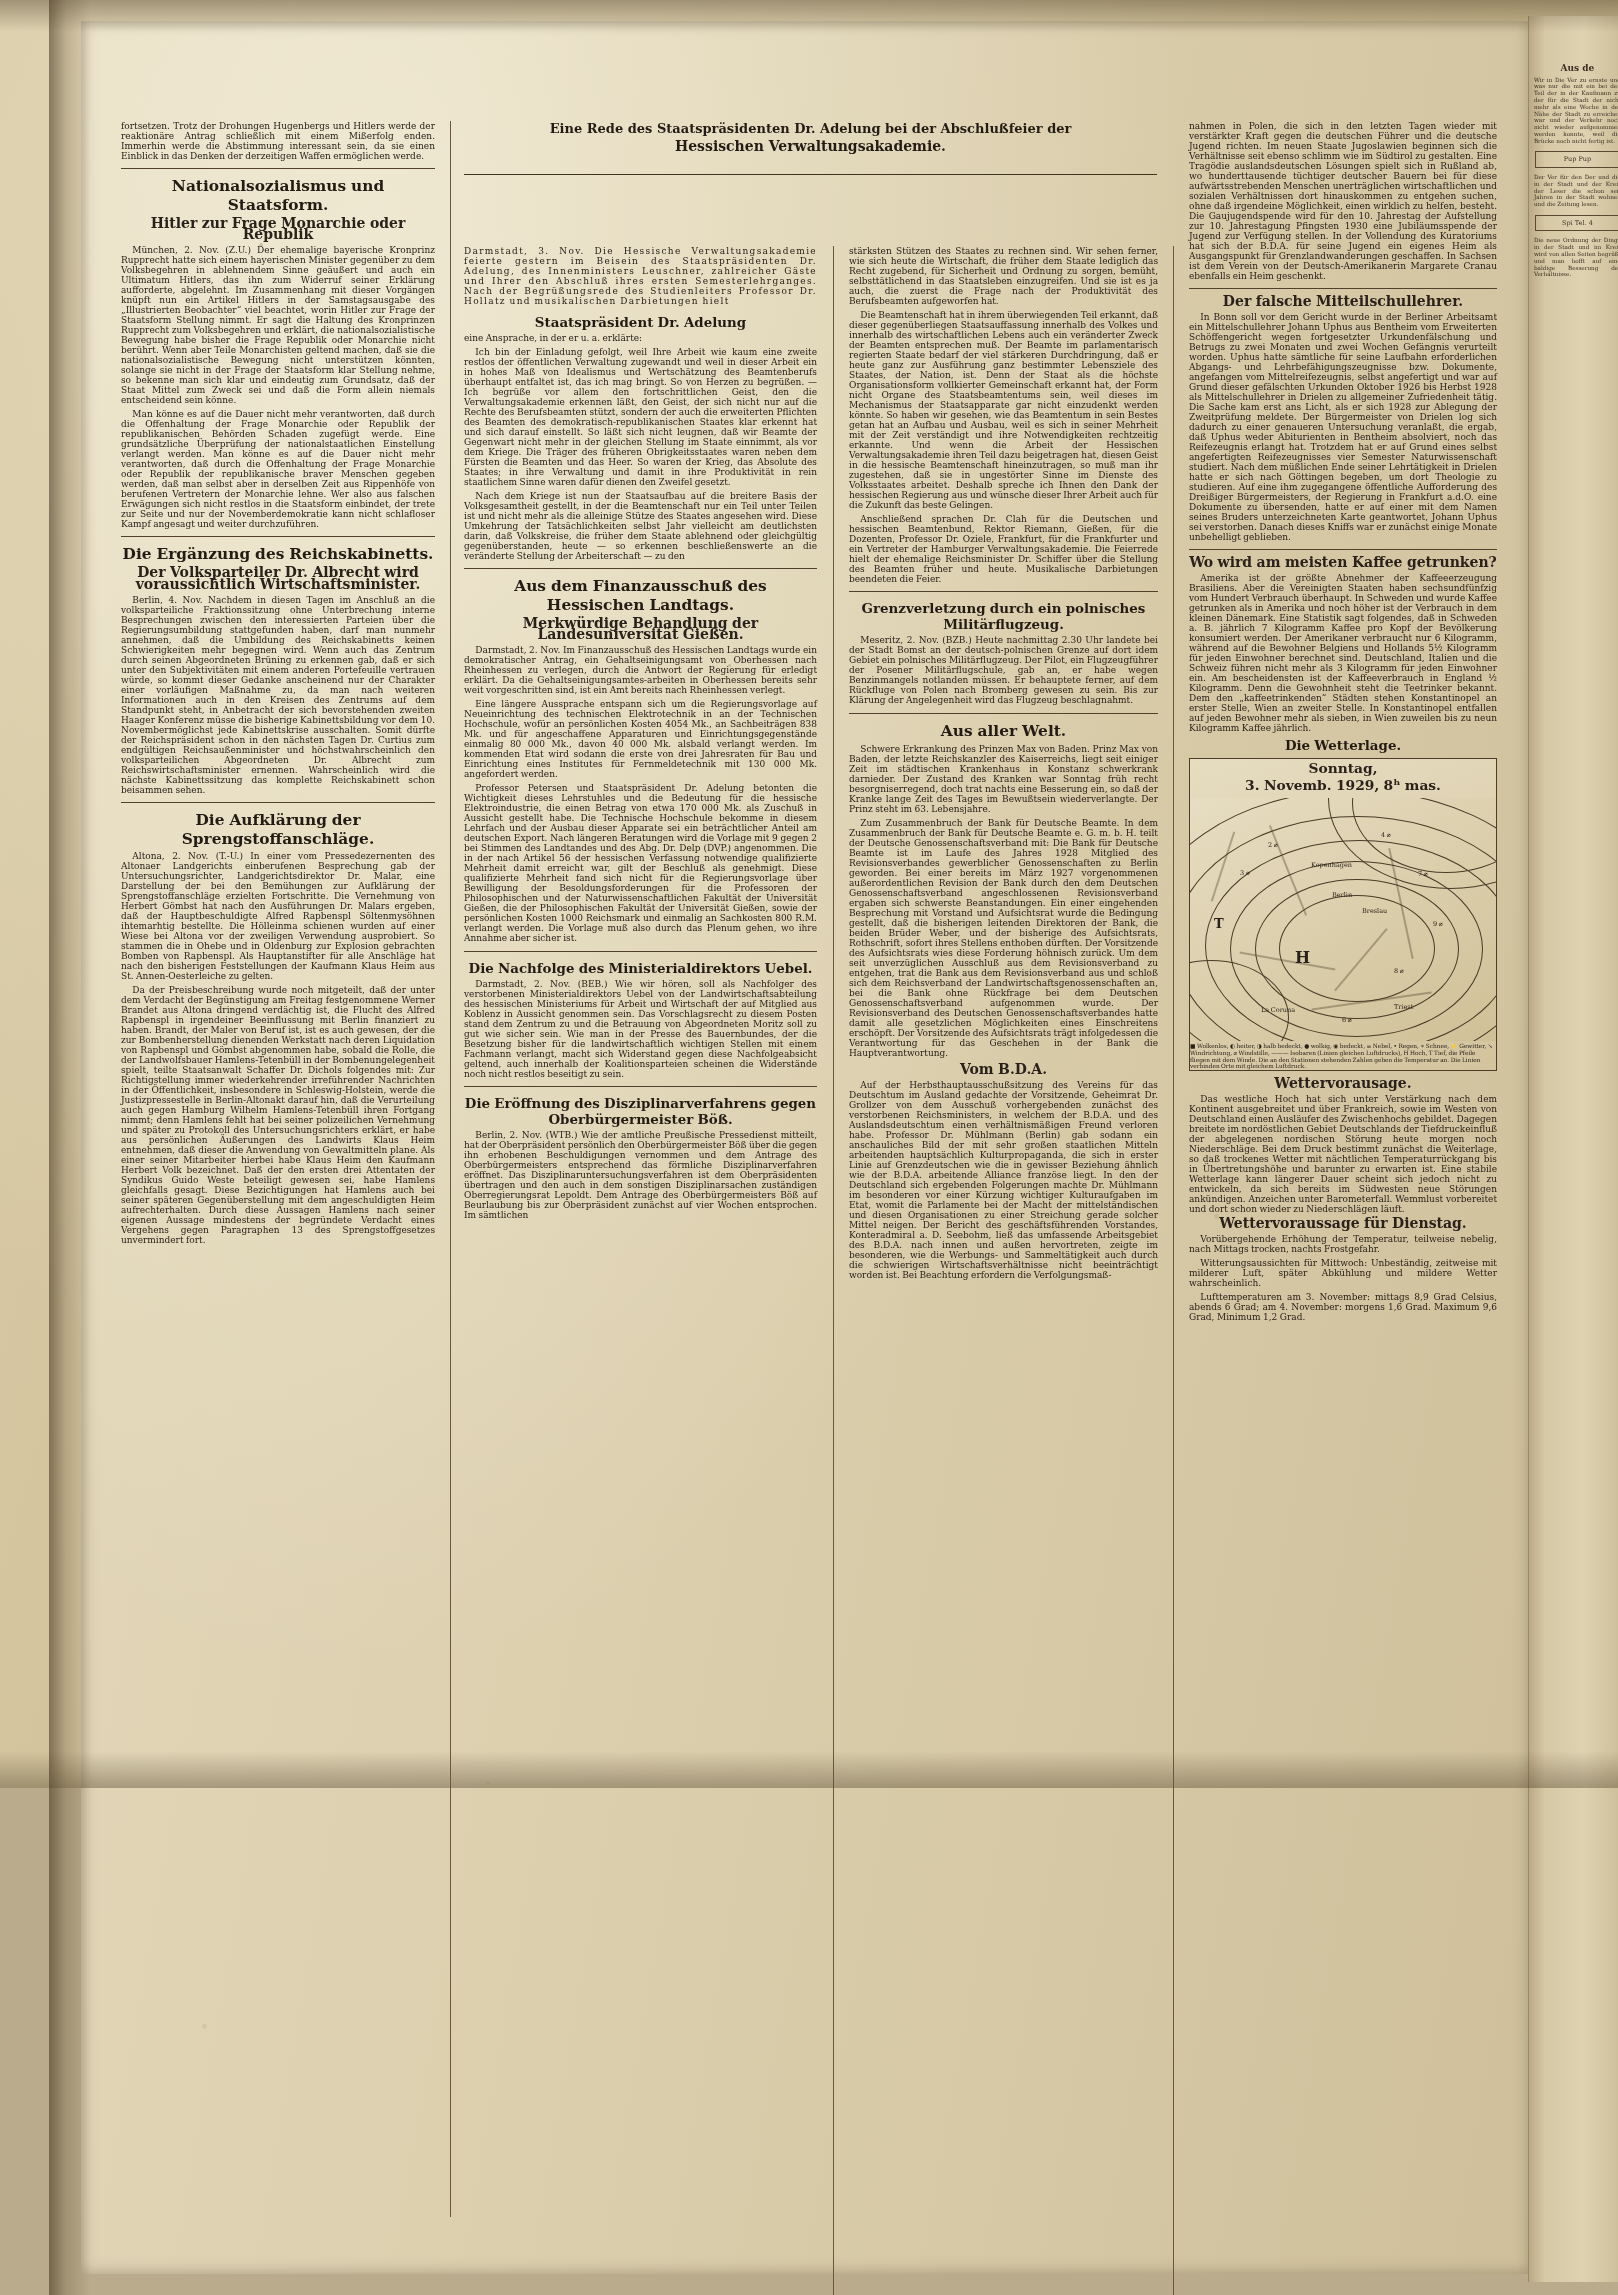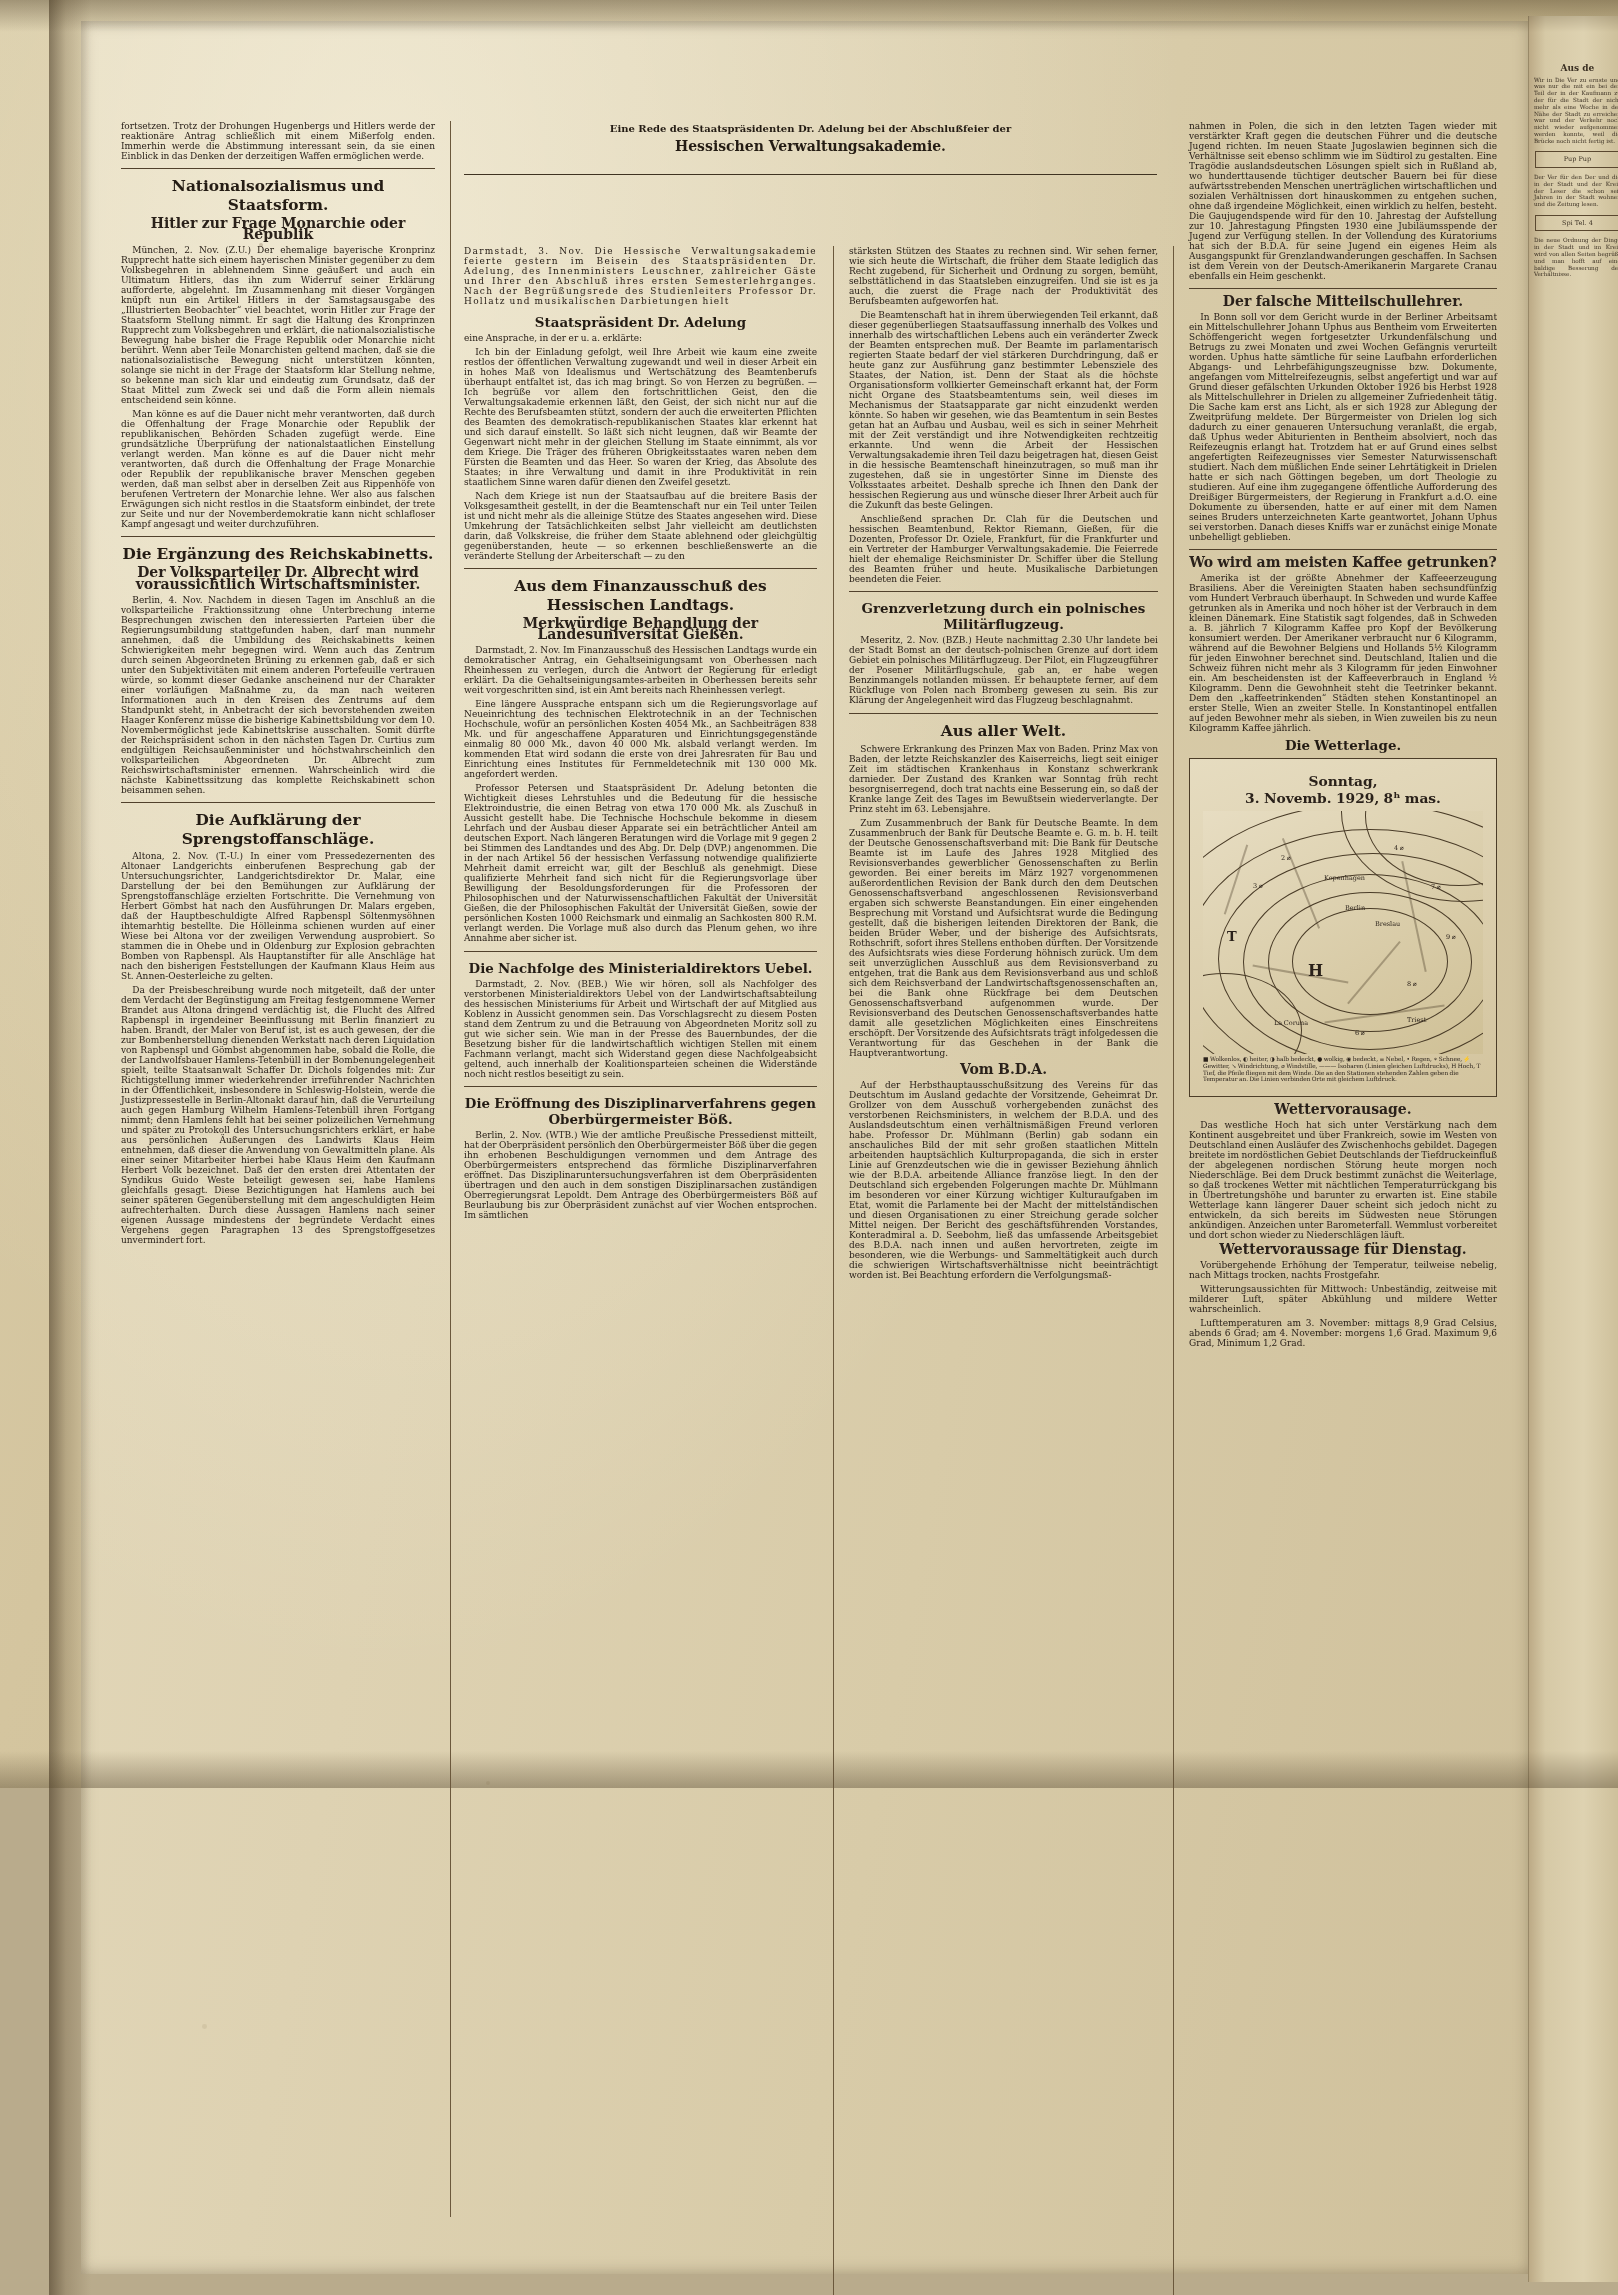--- a/index.html
+++ b/index.html
@@ -65,21 +65,21 @@
     font-family:"DejaVu Serif", serif;
     font-weight:bold;
     font-size:38px;
     line-height:40px;
     text-align:center;
     margin:0 0 8px 0;
     letter-spacing:0.8px;
     color:#241c14;
   }
   .sub-head{
-    text-align:center;font-weight:bold;font-size:10px;line-height:15.4px;
+    text-align:center;font-weight:bold;font-size:13px;line-height:15.4px;
     margin:0 0 3.2px 0;color:#241c14;
   }
   .sub-head2{
     text-align:center;font-weight:bold;font-size:14px;line-height:13.8px;
     margin:0 0 21px 0;color:#241c14;
   }
   h2.head{
     text-align:center;font-weight:bold;font-size:15.4px;line-height:18.6px;
     margin:8px 0 3.2px 0;color:#241c14;
   }
@@ -96,21 +96,21 @@
   }
   .sp{letter-spacing:1.3px;}
   .vline{
     position:absolute;top:0;width:0;border-left:0.8px solid #6b583c;
   }
   
   .weather{
     margin-top:4.9px;
     border:0.8px solid #4c3d28;
     background:linear-gradient(160deg,#e6dcc0,#d3c49e);
-    padding:13px;
+    padding:0;
     position:relative;
   }
   .weather .wtitle{
     text-align:center;font-weight:bold;font-size:13.8px;line-height:17px;margin:1.6px 0 3.2px;
   }
   .wmap{position:relative;height:243px;overflow:hidden;background:linear-gradient(150deg,#e7ddc2,#cfc096);}
   .wlegend{font-size:5.8px;line-height:6.8px;text-align:left;margin-top:2.4px;}
   .isobar{position:absolute;border:0.8px solid #4a3c28;border-radius:50%;}
   .wlabel{position:absolute;font-size:6.5px;color:#2a211a;}
   .wbig{position:absolute;font-size:16px;font-weight:bold;color:#2a211a;}

